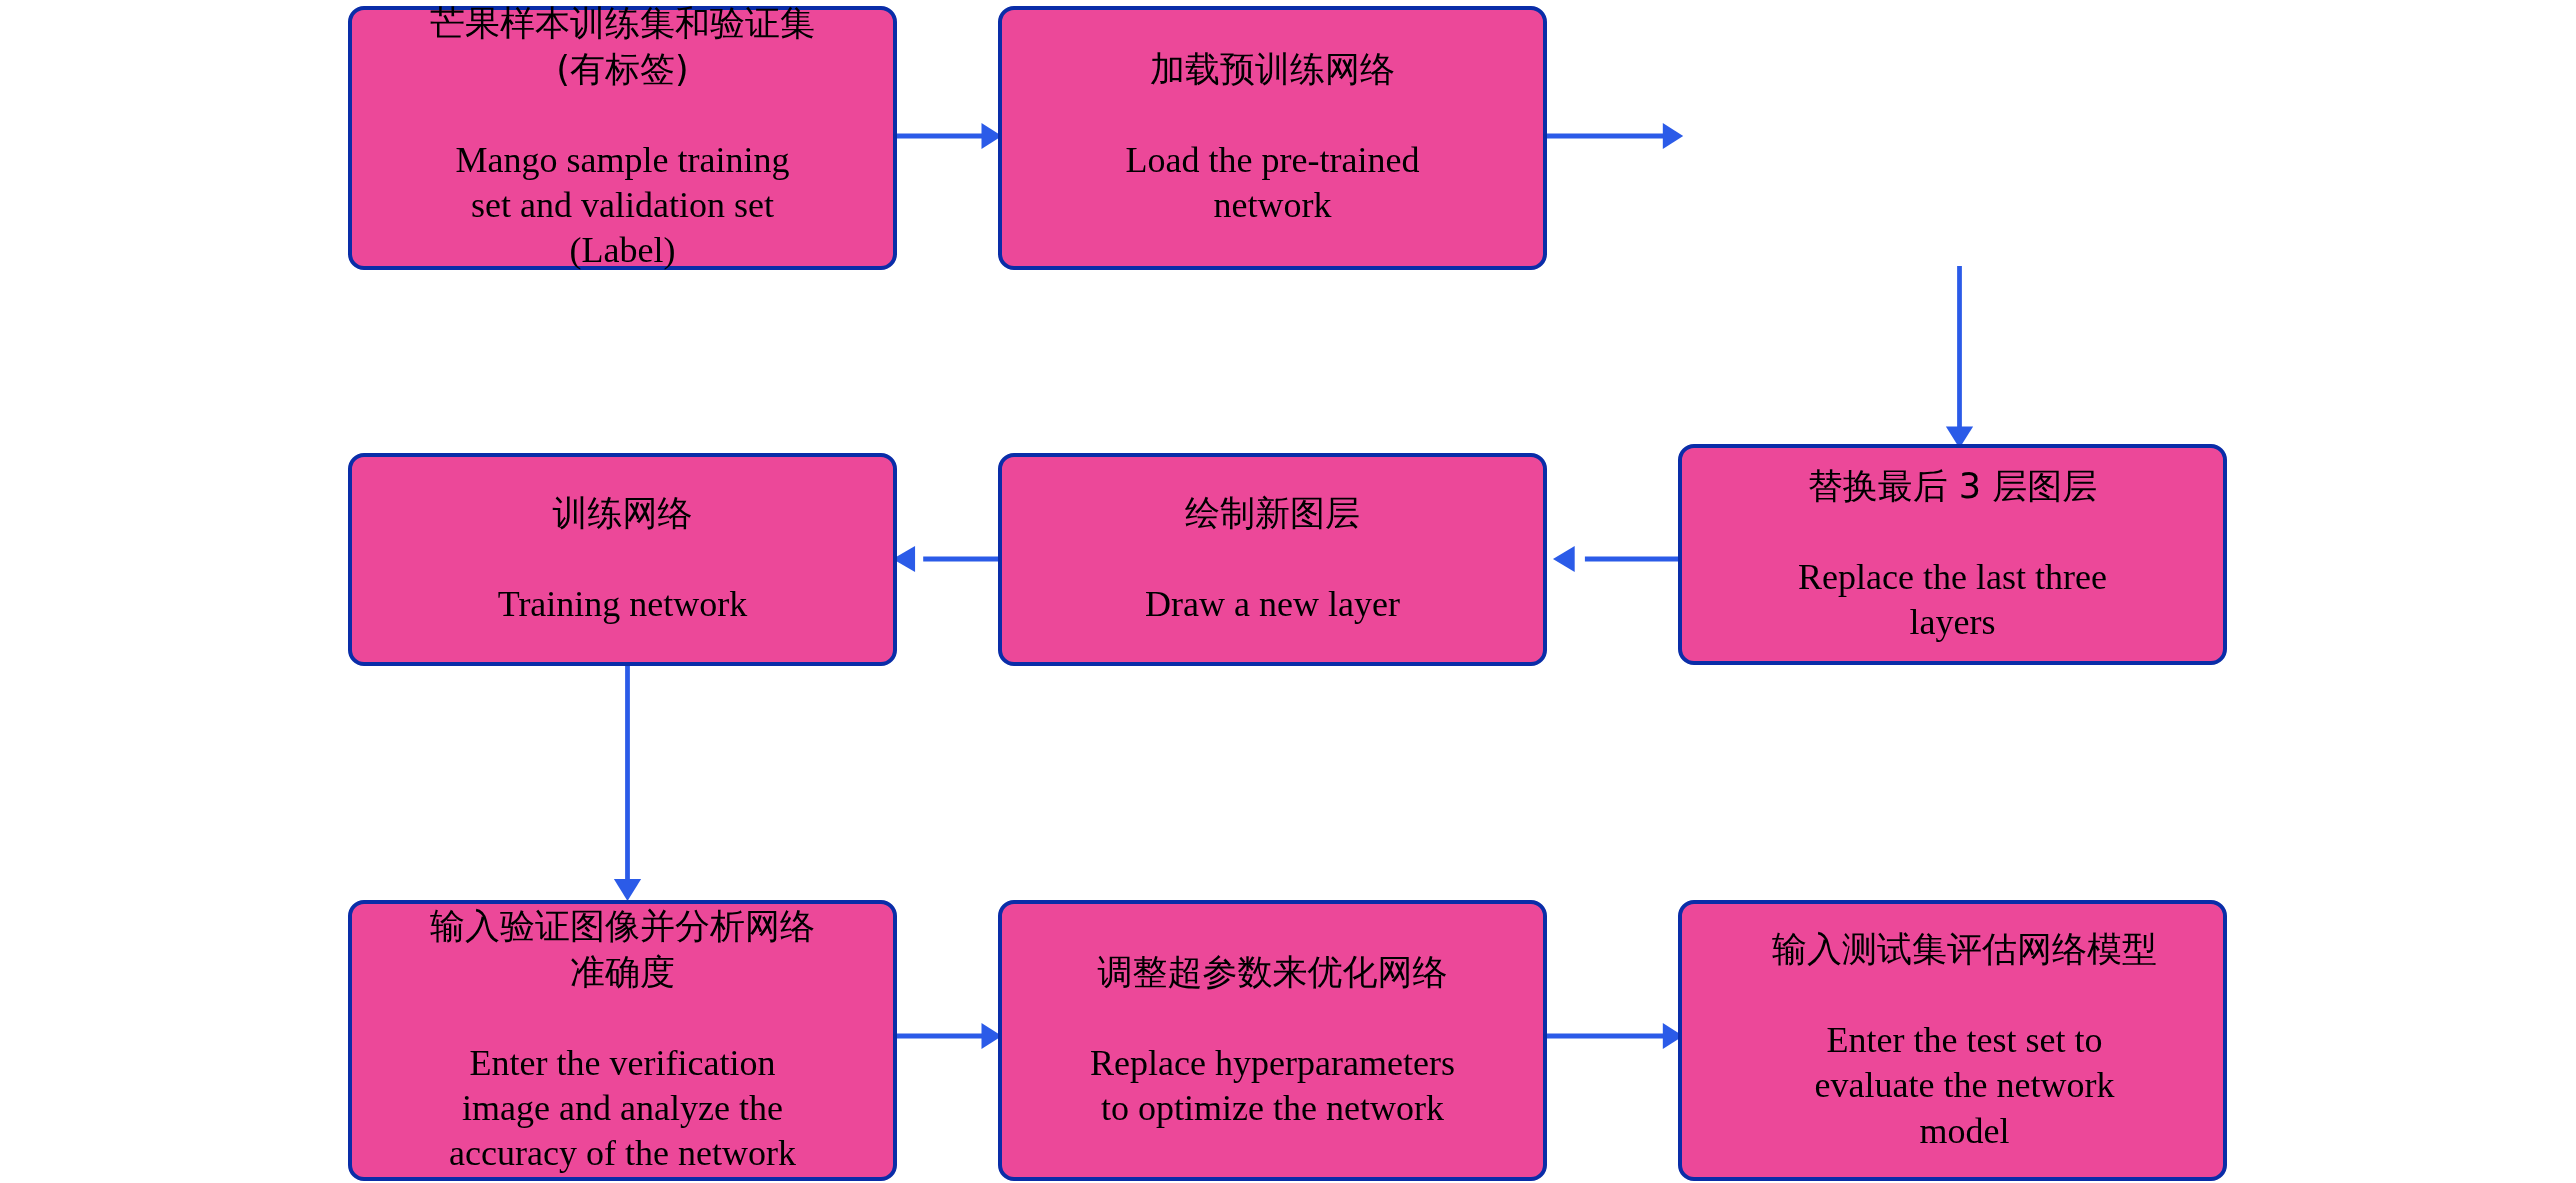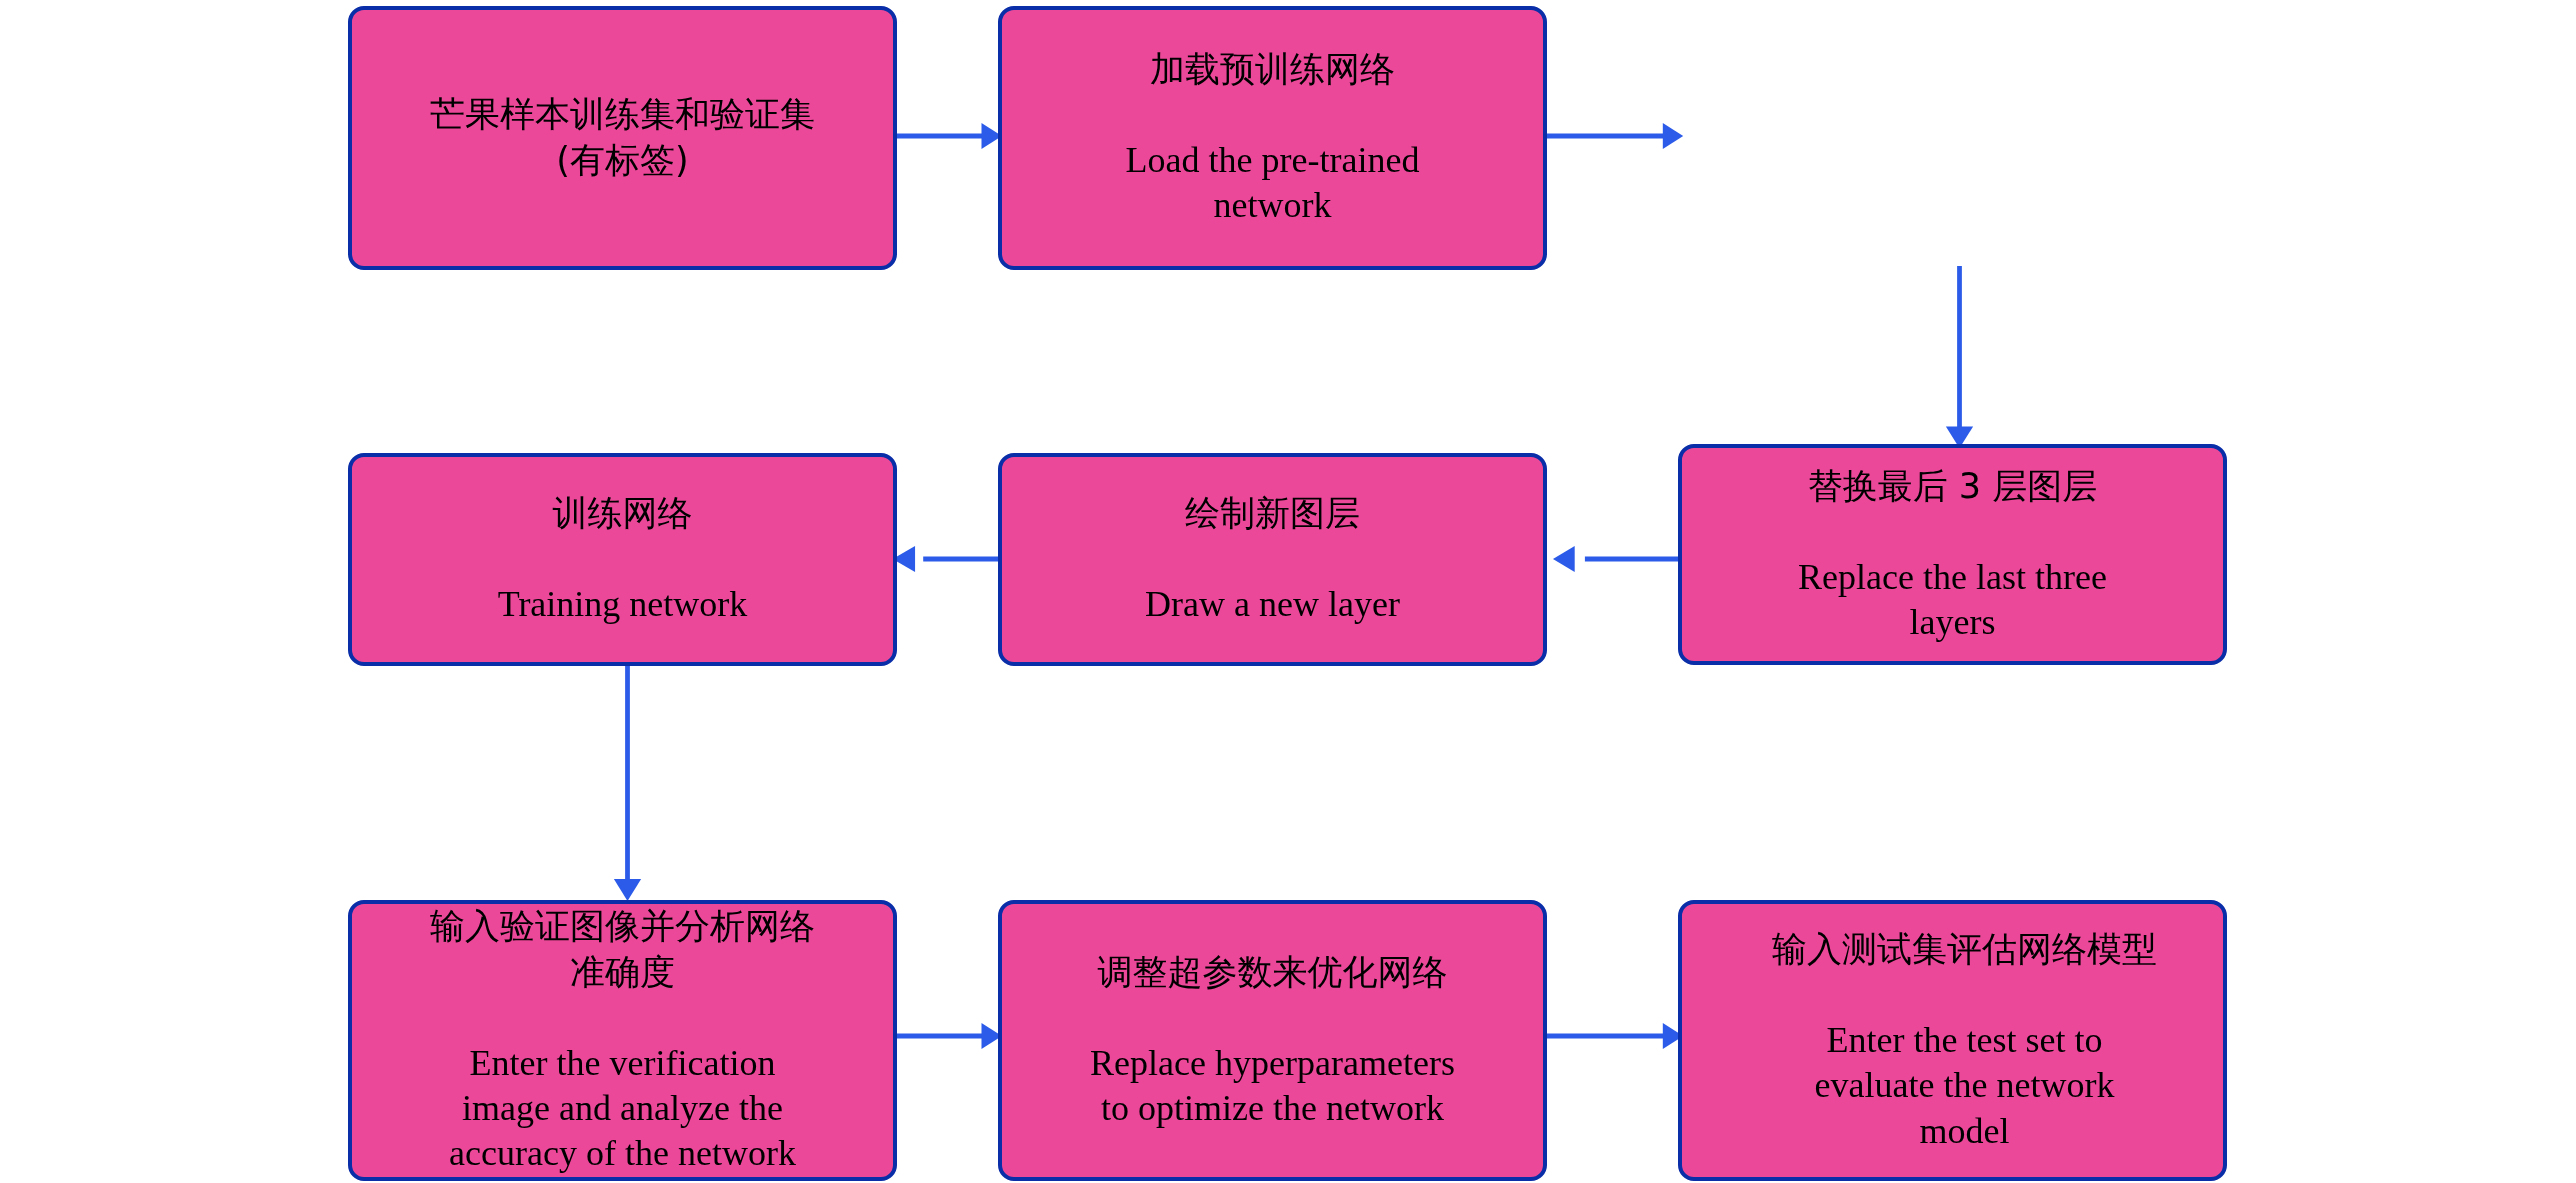--- a/index.html
+++ b/index.html
@@ -59,20 +59,23 @@
 </style>
 </head>
 <body>
 
 <div id="canvas">
 
   <div class="node" style="left:348px; top:5.5px; width:549px; height:264px;">
     <span class="node-text">
       <span class="cn">芒果样本训练集和验证集
 (有标签)</span>
+      <span class="en">Mango sample training
+set and validation set
+(Label)</span>
     </span>
   </div>
 
   <div class="node" style="left:998px; top:5.5px; width:549px; height:264px;">
     <span class="node-text">
       <span class="cn">加载预训练网络</span>
       <span class="en">Load the pre-trained
 network</span>
     </span>
   </div>

